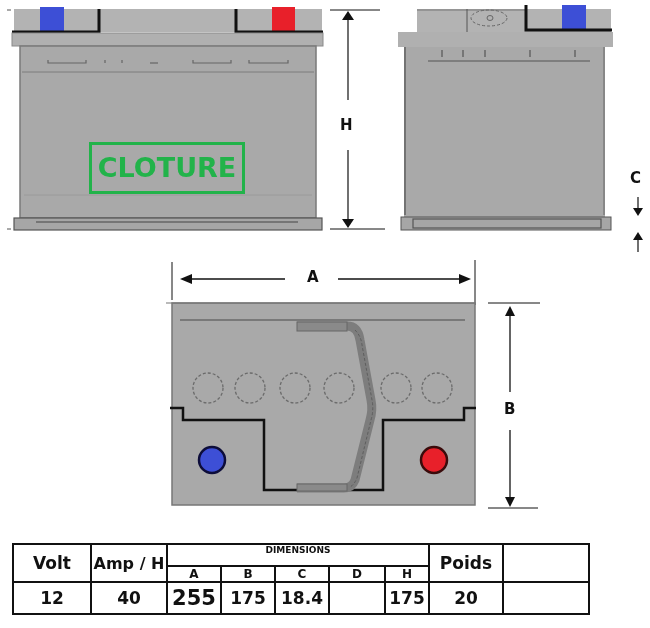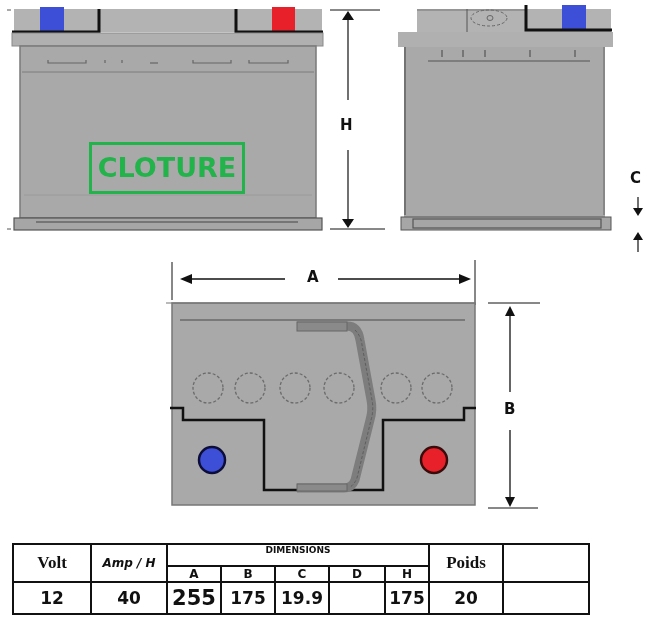--- a/index.html
+++ b/index.html
@@ -11,22 +11,22 @@
     border: 3px solid #22b34a; box-sizing: border-box;
     color: #22b34a; font-family: "DejaVu Sans", sans-serif; font-weight: bold;
     font-size: 27px; line-height: 46px; text-align: center; letter-spacing: 0px; margin-top: 36px;
   }
   table.spec {
     position: absolute; left: 12px; top: 543px; width: 576px; height: 70px;
     border-collapse: collapse; table-layout: fixed;
     font-family: "DejaVu Sans", sans-serif; font-weight: bold; color: #111;
   }
   table.spec td { border: 2px solid #111; text-align: center; padding: 0; }
-  .h-big { font-size: 17px; font-family: Liberation Serif, serif; }
-  .h-mid { font-size: 12px; font-style: italic; }
+  .h-big { font-size: 17px; }
+  .h-mid { font-size: 16px; }
   .h-small { font-size: 9px; vertical-align: top; }
   .h-sub { font-size: 12px; }
   .v { font-size: 17px; margin-left: 40px; }
 </style>
 </head>
 <body>
 
 <svg width="650" height="628" viewBox="0 0 650 628">
 
   <g>
@@ -175,20 +175,20 @@
     <td class="h-sub">B</td>
     <td class="h-sub">C</td>
     <td class="h-sub">D</td>
     <td class="h-sub">H</td>
   </tr>
   <tr style="height:32px">
     <td class="v">12</td>
     <td class="v">40</td>
     <td class="v" style="font-size:21px">255</td>
     <td class="v">175</td>
-    <td class="v">19.9</td>
+    <td class="v">18.4</td>
     <td class="v"></td>
     <td class="v">175</td>
     <td class="v">20</td>
     <td class="v"></td>
   </tr>
 </tbody>
   </table>
 
 </body></html>

